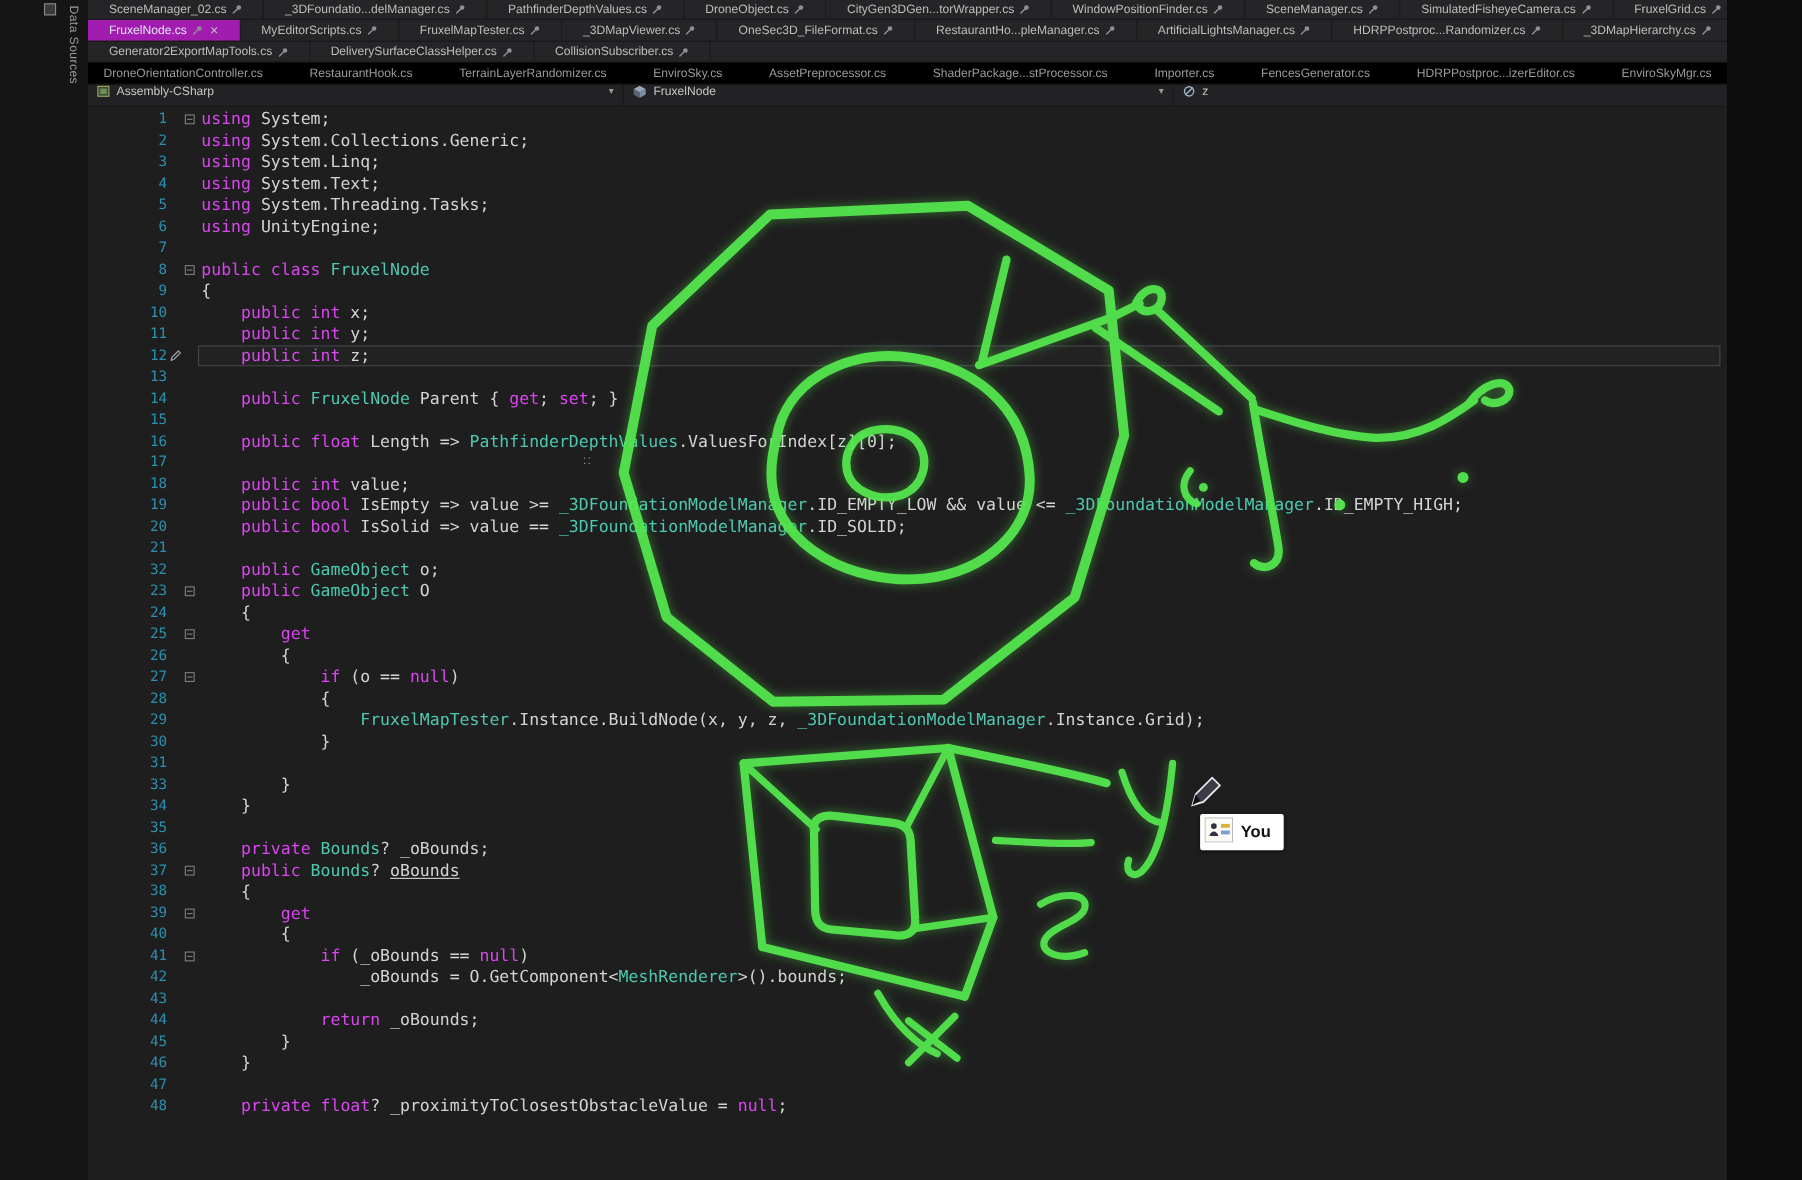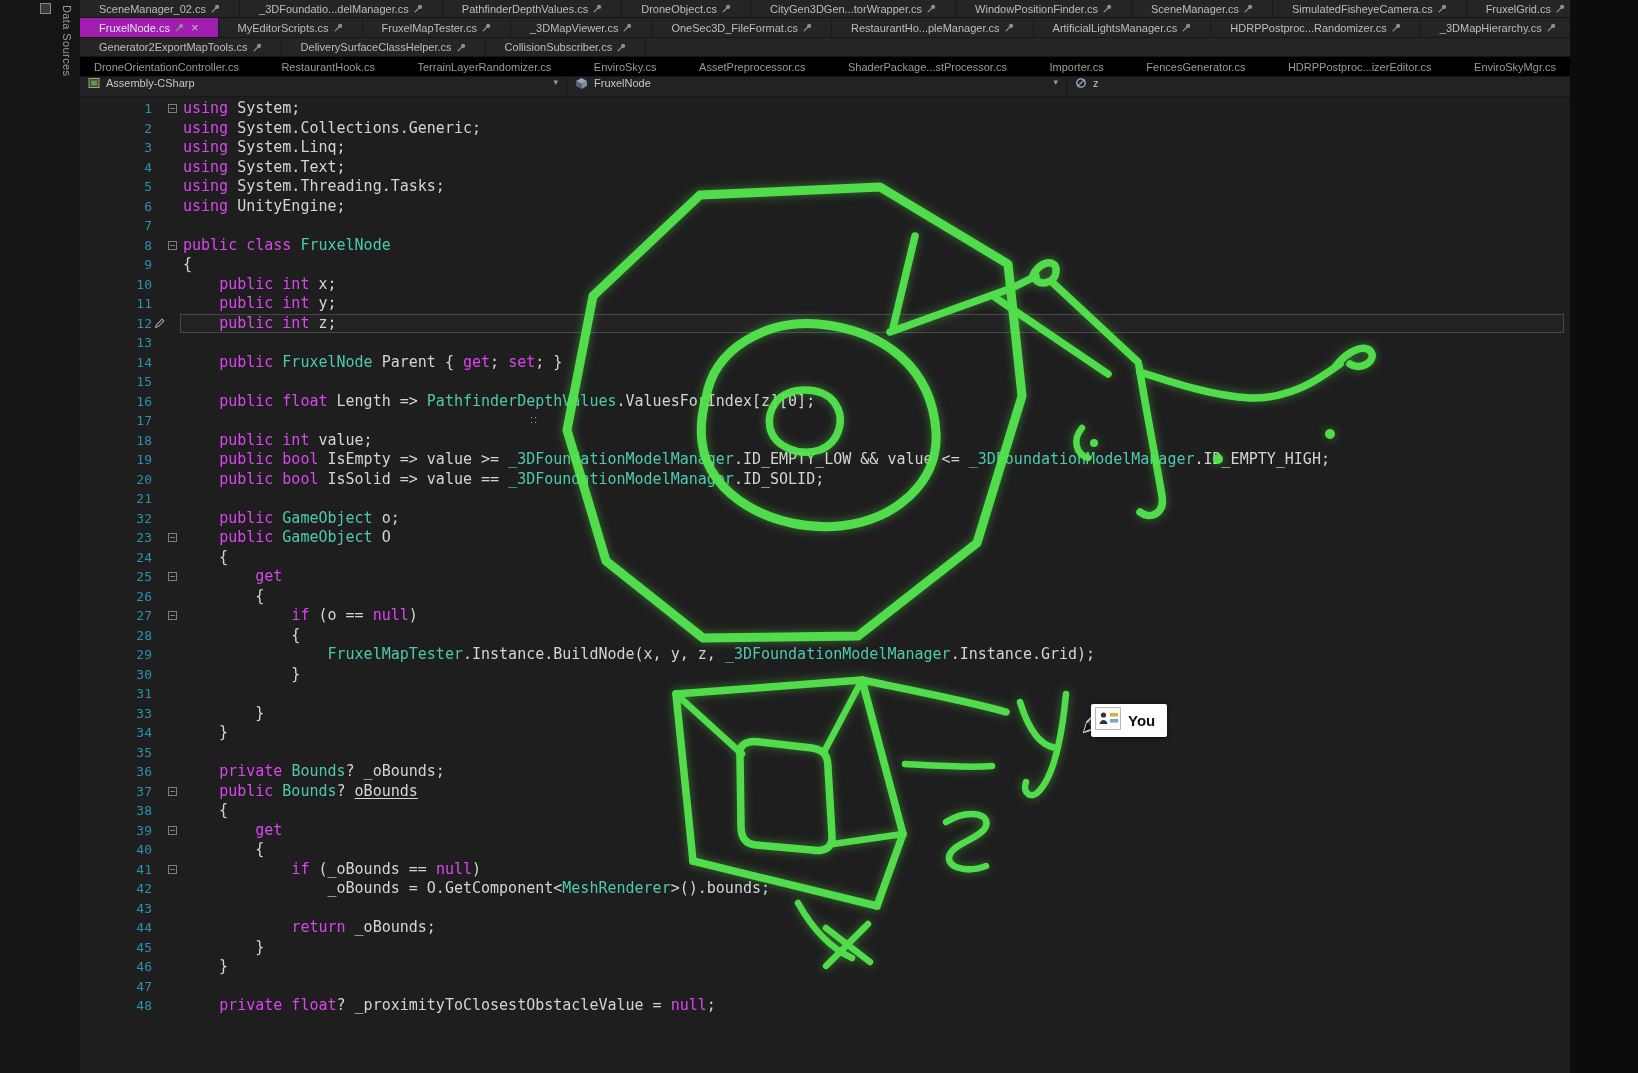--- a/index.html
+++ b/index.html
@@ -60,21 +60,21 @@
                  letter-spacing:1px; }
 
   
   .ann { position:absolute; left:0; top:0; z-index:40; pointer-events:none;
          filter: drop-shadow(0 0 5px rgba(90,235,80,.45)); opacity:.94; }
   .ann path { stroke:var(--ann); fill:none; stroke-linecap:round; stroke-linejoin:round; }
   .ann .dot { fill:var(--ann); stroke:none; }
   .w9 { stroke-width:9; } .w7 { stroke-width:7.5; } .w6 { stroke-width:6.5; }
 
   .cursor-pencil { position:absolute; left:1080px; top:702px; z-index:50; }
-  .you-label { position:absolute; left:1091px; top:704px; z-index:50; height:33px;
+  .you-label { position:absolute; left:1091px; top:740px; z-index:50; height:33px;
                background:#ffffff; border-radius:2px; display:flex; align-items:center; gap:7px;
                padding:3px 12px 3px 4px; box-shadow:0 1px 4px rgba(0,0,0,.55); }
   .you-text { font-weight:bold; font-size:15px; color:#111; }
 </style>
 </head>
 <body>
 
 <div class="app">
 
   <div class="left-dock">

